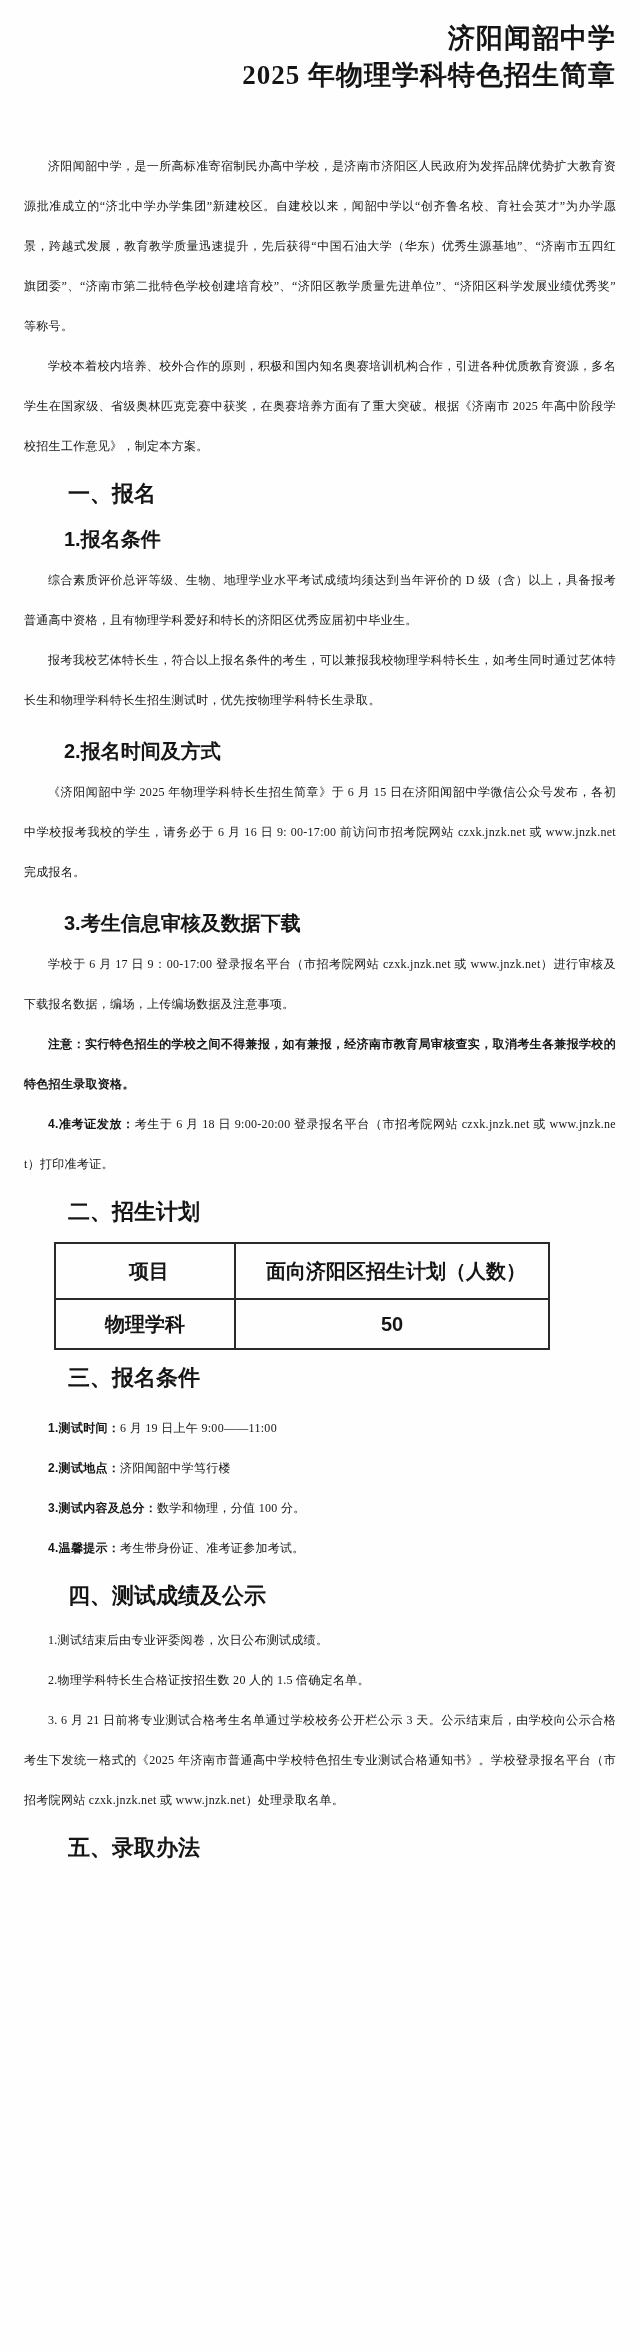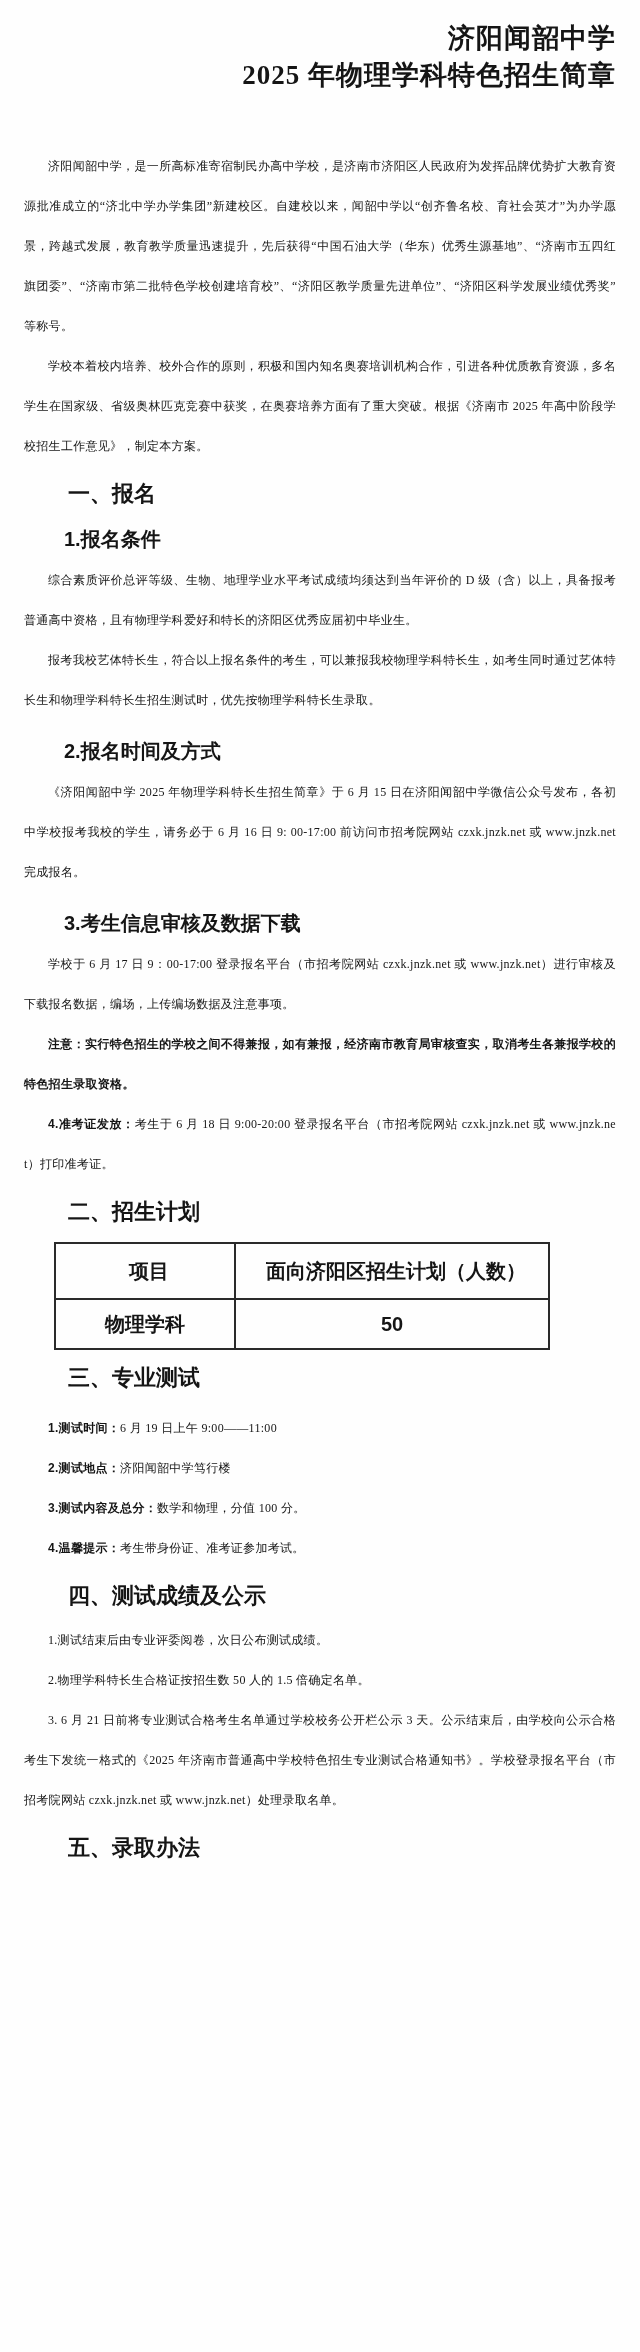--- a/index.html
+++ b/index.html
@@ -94,28 +94,28 @@
       <th>项目</th>
       <th>面向济阳区招生计划（人数）</th>
     </tr>
     <tr>
       <td>物理学科</td>
       <td>50</td>
     </tr>
   </tbody>
     </table>
 
-  <h2 class="sec-heading">三、专业测试</h2>
+  <h2 class="sec-heading">三、报名条件</h2>
 
   <div class="spacer-sm"></div>
   <p class="body"><span class="lead">1.测试时间：</span><span>6 月 19 日上午 9:00——11:00</span></p>
   <p class="body"><span class="lead">2.测试地点：</span><span>济阳闻韶中学笃行楼</span></p>
   <p class="body"><span class="lead">3.测试内容及总分：</span><span>数学和物理，分值 100 分。</span></p>
   <p class="body"><span class="lead">4.温馨提示：</span><span>考生带身份证、准考证参加考试。</span></p>
 
   <h2 class="sec-heading">四、测试成绩及公示</h2>
   <p class="body">1.测试结束后由专业评委阅卷，次日公布测试成绩。</p>
-  <p class="body">2.物理学科特长生合格证按招生数 50 人的 1.5 倍确定名单。</p>
+  <p class="body">2.物理学科特长生合格证按招生数 20 人的 1.5 倍确定名单。</p>
   <p class="body">3. 6 月 21 日前将专业测试合格考生名单通过学校校务公开栏公示 3 天。公示结束后，由学校向公示合格考生下发统一格式的《2025 年济南市普通高中学校特色招生专业测试合格通知书》。学校登录报名平台（市招考院网站 czxk.jnzk.net 或 www.jnzk.net）处理录取名单。</p>
 
   <h2 class="sec-heading">五、录取办法</h2>
 
 </div>
 
 </body></html>

